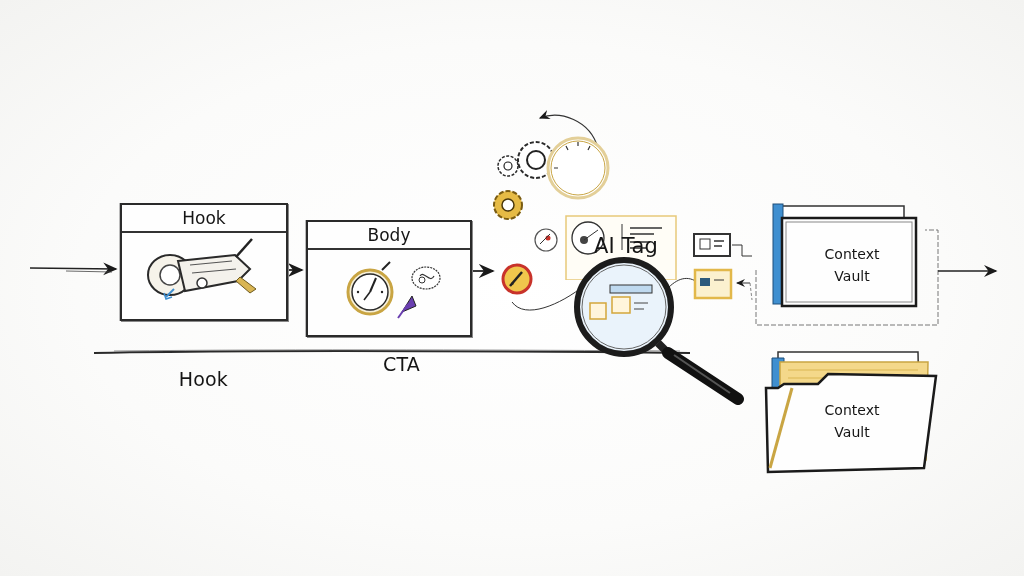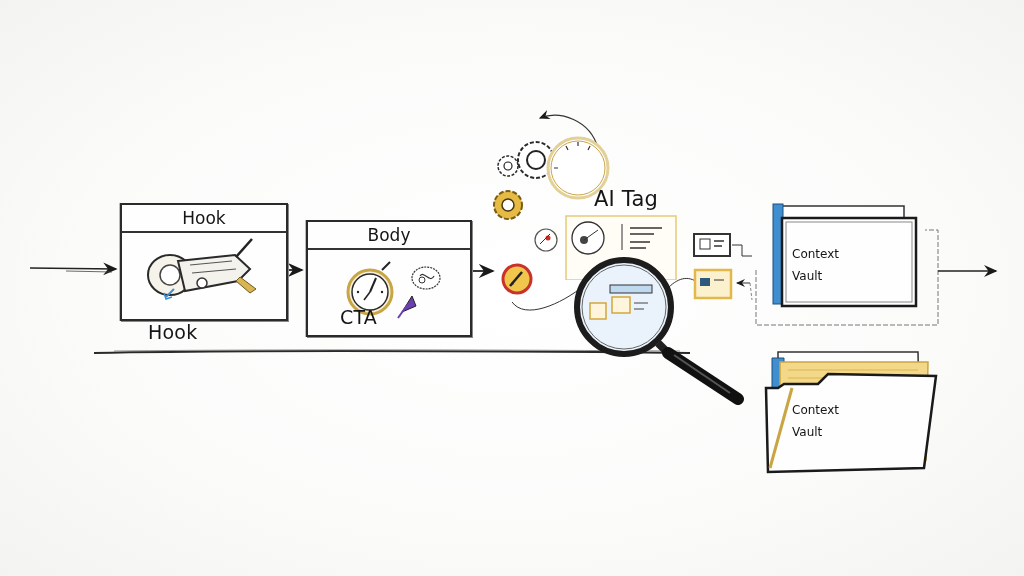--- a/index.html
+++ b/index.html
@@ -10,41 +10,42 @@
     font-family: "DejaVu Sans", sans-serif;
     color: #1a1a1a;
   }
   .abs { position: absolute; }
   svg.canvas { position: absolute; left: 0; top: 0; }
   .lbl {
     position: absolute;
     font-family: "DejaVu Sans", sans-serif;
     font-size: 19px;
     color: #151515;
-    text-align: left;
+    text-align: right;
     white-space: nowrap;
     letter-spacing: 0.2px;
+    margin-top: 47px;
   }
   .stage-box {
     position: absolute;
     border: 2.5px solid #2a2a2a;
     box-shadow: 1px 1px 0 #888, -1px 0 0 #bbb;
     background: #fefefe;
   }
   .stage-box .header {
     position: absolute; left: 0; right: 0; top: 0; height: 26px;
     border-bottom: 2px solid #333;
   }
   .stage-box .header span {
     display: block; text-align: center; font-size: 17px; line-height: 26px; color: #151515;
   }
   .vault-text {
-    position: absolute; 
+    position: absolute; text-align: center;
     font-family: "DejaVu Sans", sans-serif;
-    font-size: 12px; line-height: 22px; color: #151515;
+    font-size: 14px; line-height: 22px; color: #151515;
   }
 </style>
 </head>
 <body>
 
 <svg class="canvas" width="1024" height="576" viewBox="0 0 1024 576">
   <defs>
     <marker id="ah" markerWidth="10" markerHeight="10" refX="8" refY="5" orient="auto">
       <path d="M0,1 L9,5 L0,9 L3,5 Z" fill="#1a1a1a"></path>
     </marker>

